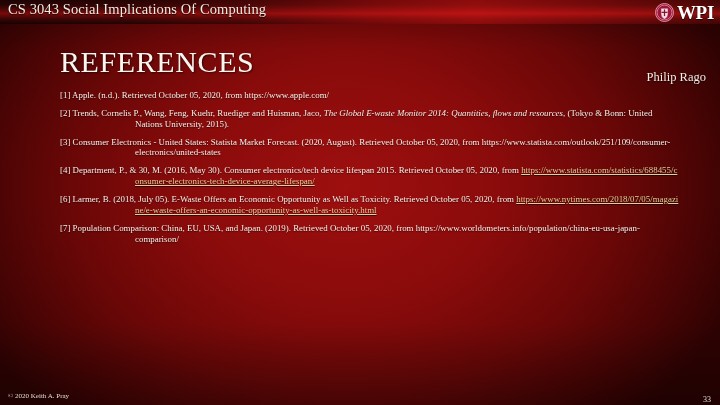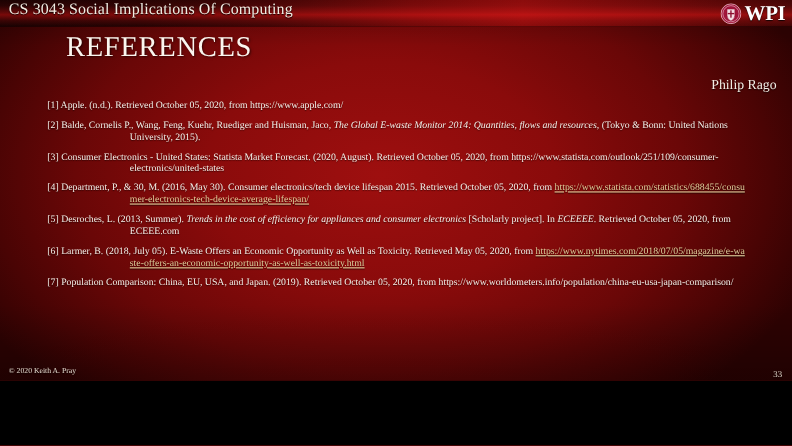--- a/index.html
+++ b/index.html
@@ -4,21 +4,21 @@
 <title>References Slide</title>
 <style>
   html, body {
     margin: 0;
     padding: 0;
     background: #000;
   }
   #slide {
     position: relative;
     width: 720px;
-    height: 346px;
+    height: 405px;
     overflow: hidden;
     font-family: "Liberation Serif", "DejaVu Serif", serif;
     background-color: #8f0c0c;
     background-image:
       radial-gradient(ellipse 58% 78% at 48% 46%, #9e0f0f 0%, #8a0b0b 38%, #6a0707 66%, #4a0404 85%, #2e0202 100%);
   }
   
   #slide::after {
     content: "";
     position: absolute;
@@ -85,43 +85,43 @@
     color: #f4eee6;
     text-shadow: 0 1px 1px rgba(0,0,0,0.7);
     z-index: 6;
     margin-top: 36px;
   }
 
   
   .slide-title {
     position: absolute;
     left: 60px;
-    top: 28px;
-    font-size: 26px;
+    top: 45px;
+    font-size: 30px;
     color: #fbf6ef;
     letter-spacing: 0.6px;
     text-shadow: 1px 1px 2px rgba(0,0,0,0.55);
     z-index: 6;
   }
 
   
   .ref-list {
     position: absolute;
     left: 60px;
     top: 90px;
     width: 620px;
     z-index: 6;
   }
   .ref-item {
     font-size: 8.9px;
     line-height: 1.22;
     color: #f6f1ea;
     text-shadow: 0 1px 1px rgba(0,0,0,0.55);
     margin-bottom: 7px;
-    padding-left: 58px;
+    padding-left: 75px;
     text-indent: -75px;
   }
   .ref-item .num { }
   .ref-item i { }
   .ref-link {
     color: #e0cf9c;
     text-decoration: underline;
     text-decoration-color: #e0cf9c;
     word-break: break-all;
   }
@@ -169,24 +169,23 @@
     </span>
     <span class="wpi-word">WPI</span>
   </div>
 
   <div class="author">Philip Rago</div>
 
   <div class="slide-title">REFERENCES</div>
 
   <div class="ref-list" id="ref-list">
       <div class="ref-item"><span class="num">[1] </span><span>Apple. (n.d.). Retrieved October 05, 2020, from https://www.apple.com/</span></div>
-      <div class="ref-item"><span class="num">[2] </span><span>Balde, Cornelis P., Wang, Feng, Kuehr, Ruediger and Huisman, Jaco, </span><i>The Global E-waste Monitor   2014: Quantities, flows and resources</i><span>, (Tokyo &amp; Bonn: United Nations University, 2015).</span></div>
+      <div class="ref-item"><span class="num">[2] </span><span>Trends, Cornelis P., Wang, Feng, Kuehr, Ruediger and Huisman, Jaco, </span><i>The Global E-waste Monitor   2014: Quantities, flows and resources</i><span>, (Tokyo &amp; Bonn: United Nations University, 2015).</span></div>
       <div class="ref-item"><span class="num">[3] </span><span>Consumer Electronics - United States: Statista Market Forecast. (2020, August). Retrieved October 05, 2020, from https://www.statista.com/outlook/251/109/consumer-electronics/united-states</span></div>
       <div class="ref-item"><span class="num">[4] </span><span>Department, P., &amp; 30, M. (2016, May 30). Consumer electronics/tech device lifespan 2015. Retrieved October 05, 2020, from </span><a class="ref-link" href="#">https://www.statista.com/statistics/688455/consumer-electronics-tech-device-average-lifespan/</a></div>
-      <div class="ref-item"><span class="num">[5] </span><span>Desroches, L. (2013, Summer). </span><i>Trends in the cost of efficiency for appliances and consumer electronics</i><span> [Scholarly project]. In </span><i>ECEEEE</i><span>. Retrieved October 05, 2020, from ECEEE.com</span></div>
-      <div class="ref-item"><span class="num">[6] </span><span>Larmer, B. (2018, July 05). E-Waste Offers an Economic Opportunity as Well as Toxicity. Retrieved May 05, 2020, from </span><a class="ref-link" href="#">https://www.nytimes.com/2018/07/05/magazine/e-waste-offers-an-economic-opportunity-as-well-as-toxicity.html</a></div>
+      <div class="ref-item"><span class="num">[6] </span><span>Larmer, B. (2018, July 05). E-Waste Offers an Economic Opportunity as Well as Toxicity. Retrieved October 05, 2020, from </span><a class="ref-link" href="#">https://www.nytimes.com/2018/07/05/magazine/e-waste-offers-an-economic-opportunity-as-well-as-toxicity.html</a></div>
       <div class="ref-item"><span class="num">[7] </span><span>Population Comparison: China, EU, USA, and Japan. (2019). Retrieved October 05, 2020, from https://www.worldometers.info/population/china-eu-usa-japan-comparison/</span></div>
     </div>
 
   <div class="footer-copy">© 2020 Keith A. Pray</div>
   <div class="footer-page">33</div>
 
 </div>
 
 </body></html>

